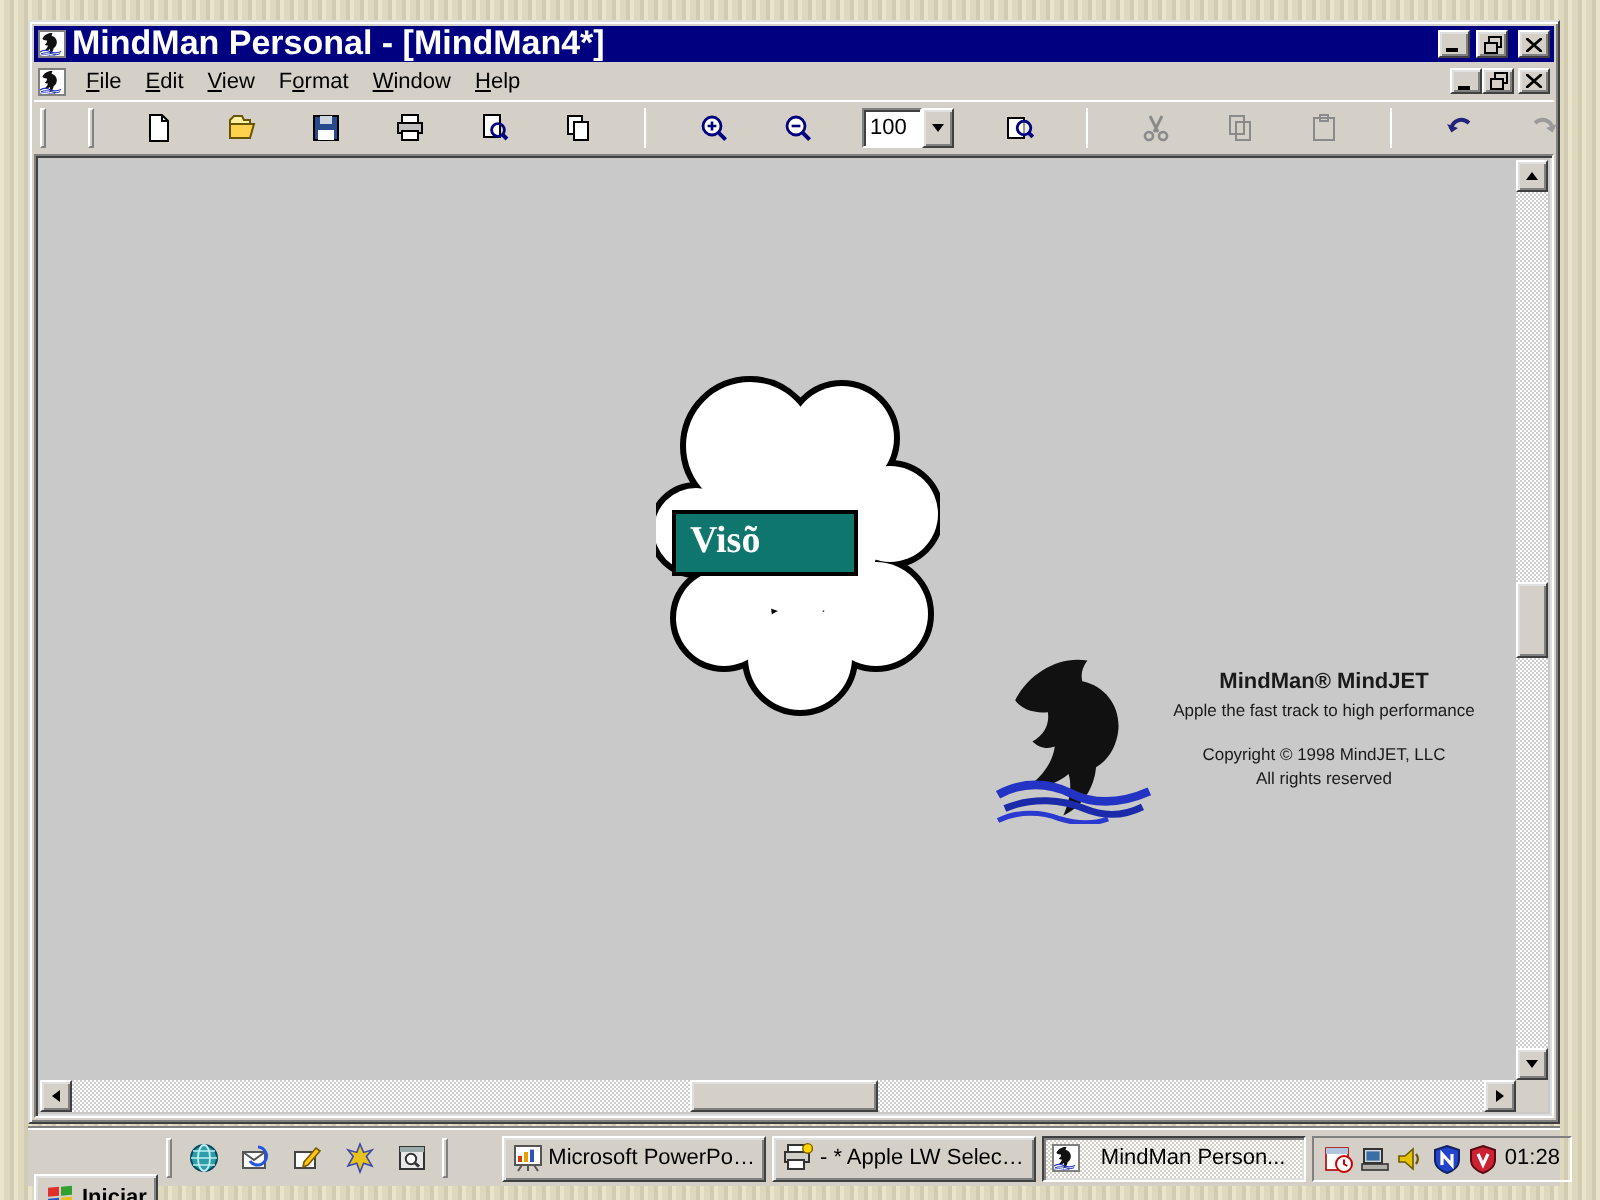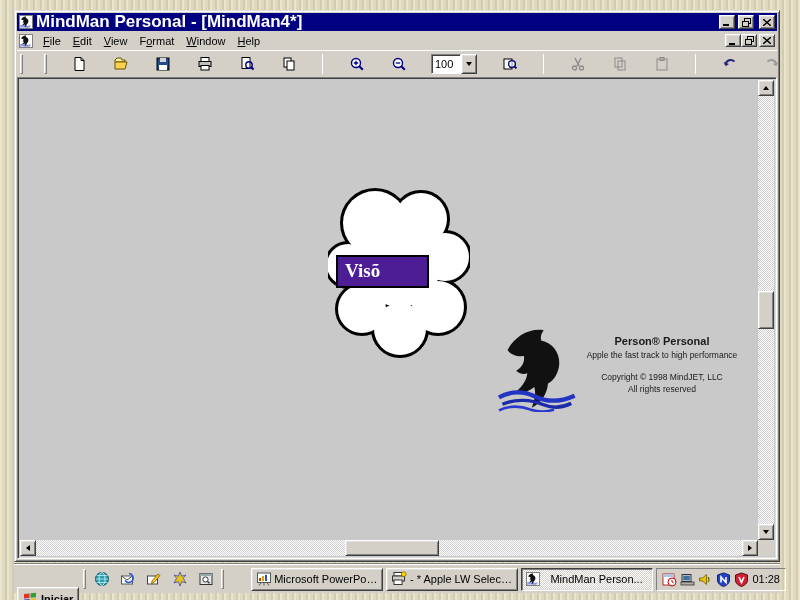--- a/index.html
+++ b/index.html
@@ -43,21 +43,21 @@
   .corner{position:absolute;right:2px;bottom:2px;width:16px;height:16px;background:#d4d0c8;}
   .sb-btn{position:absolute;width:16px;height:16px;display:flex;align-items:center;justify-content:center;}
   .vthumb{position:absolute;left:0;width:16px;}
   .hthumb{position:absolute;top:0;height:16px;}
   .tri{width:0;height:0;}
   .tri-up{border-left:3px solid transparent;border-right:3px solid transparent;border-bottom:4px solid #000;}
   .tri-down{border-left:3px solid transparent;border-right:3px solid transparent;border-top:4px solid #000;}
   .tri-left{border-top:3px solid transparent;border-bottom:3px solid transparent;border-right:4px solid #000;}
   .tri-right{border-top:3px solid transparent;border-bottom:3px solid transparent;border-left:4px solid #000;}
   .cloud{position:absolute;left:308px;top:103px;width:142px;height:177px;}
-  .topic{position:absolute;left:316px;top:175px;width:93px;height:33px;background:#4c1d95;
+  .topic{position:absolute;left:316px;top:175px;width:93px;height:33px;background:#0f766e;
     border:2px solid #000;color:#fff;font-family:"Liberation Serif",serif;font-weight:bold;
     font-size:19px;line-height:28px;padding-left:7px;}
   .splash-dolphin{position:absolute;left:478px;top:246px;width:88px;height:86px;}
   .watermark{position:absolute;left:540px;top:255px;width:204px;text-align:center;color:#1a1a1a;}
   .wm-title{font-size:11px;font-weight:bold;}
   .wm-tagline{font-size:8.5px;margin-top:3px;}
   .wm-copy{font-size:8.5px;margin-top:12px;}
   .wm-rights{font-size:8.5px;margin-top:2px;}
   .taskbar{position:absolute;left:14px;top:564px;width:766px;height:29px;background:#d4d0c8;
     border-top:1px solid #fff;box-shadow:0 -1px 0 #808080;display:flex;align-items:center;
@@ -332,21 +332,21 @@
           </g>
         </svg>
 
         <div class="topic">Visõ</div>
 
         <svg class="splash-dolphin" viewBox="0 0 100 100">
           <use href="#dolphin-full"></use>
         </svg>
 
         <div class="watermark">
-          <div class="wm-title">Person® Personal</div>
+          <div class="wm-title">MindMan® MindJET</div>
           <div class="wm-tagline">Apple the fast track to high performance</div>
           <div class="wm-copy">Copyright © 1998 MindJET, LLC</div>
           <div class="wm-rights">All rights reserved</div>
         </div>
       </div>
 
       <div class="vscroll dither">
         <span class="sb-btn out" style="top:0">
             <span class="tri tri-up"></span>
           </span>

